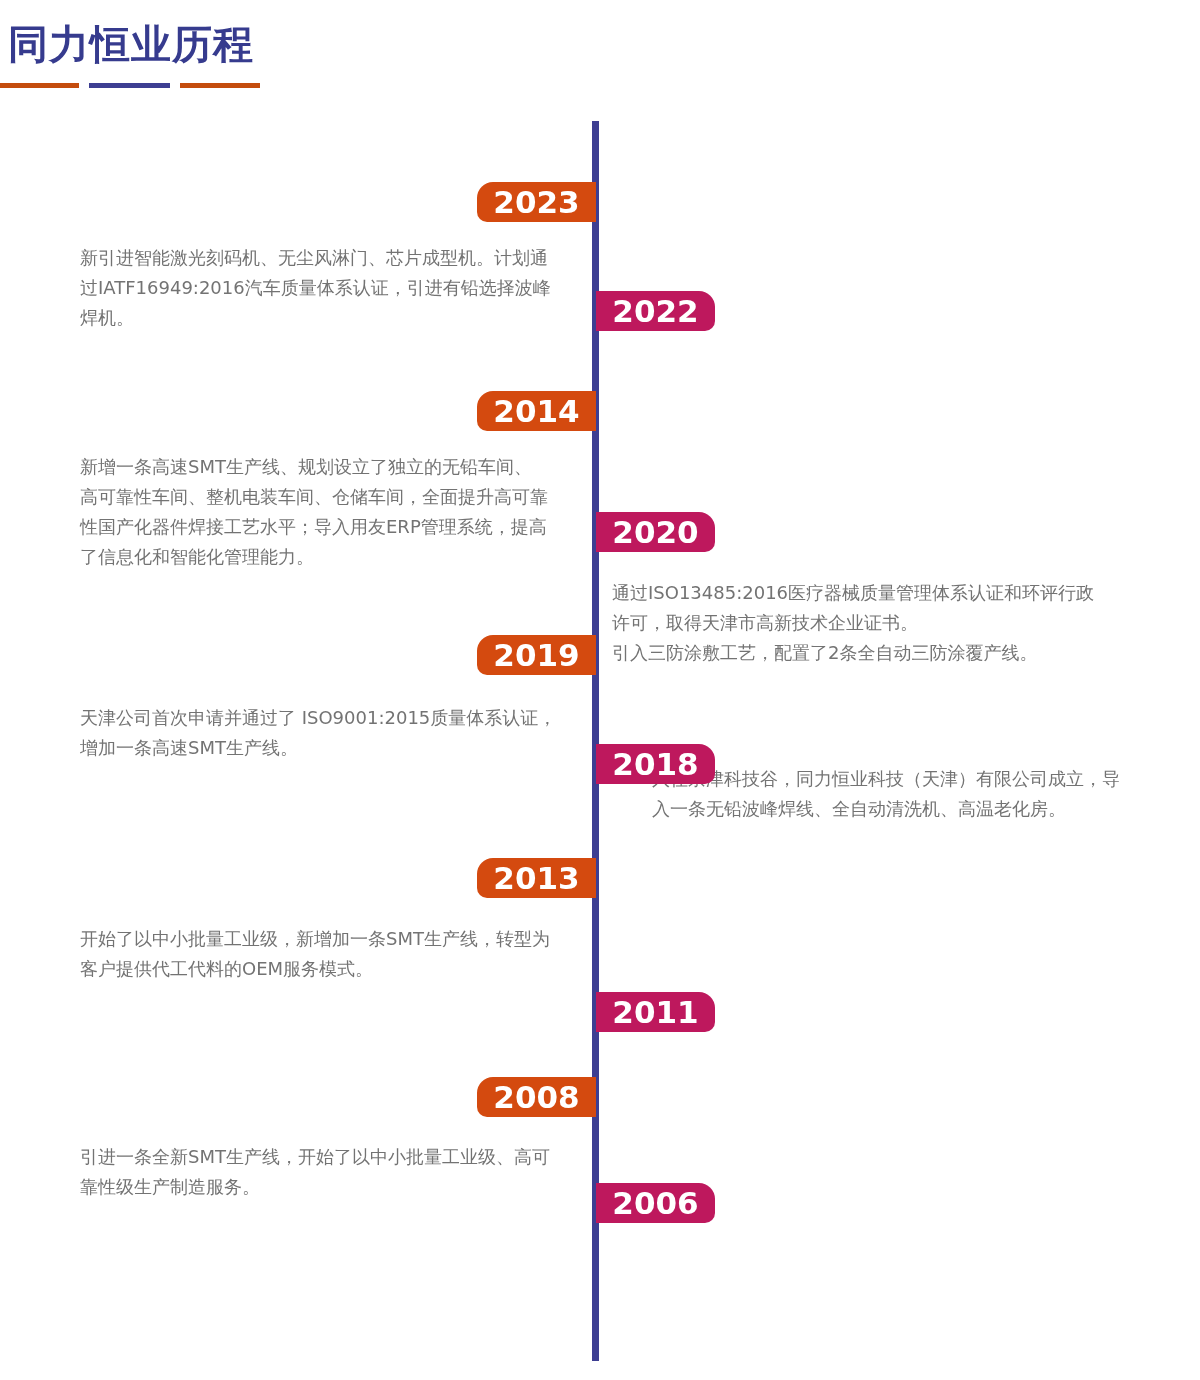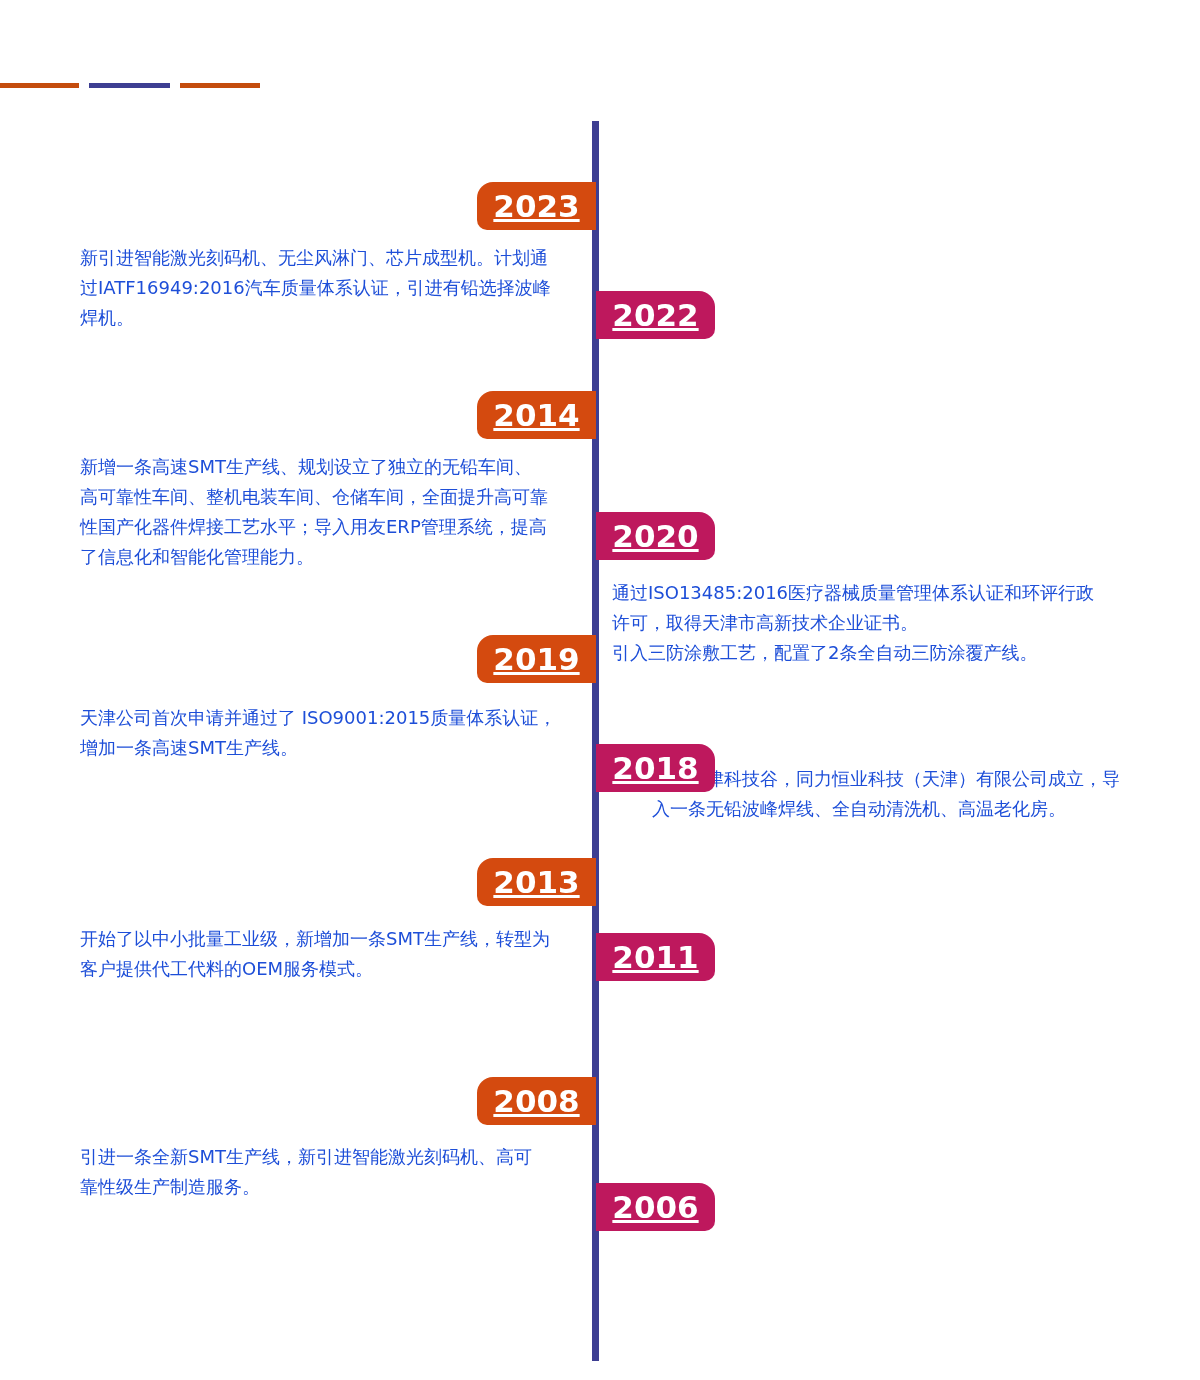--- a/index.html
+++ b/index.html
@@ -21,55 +21,55 @@
   .title-bar.bar-3 { left:180px; width:80px; background:#C44C0D; }
 
   
   .timeline-axis {
     position:absolute; left:592px; top:121px;
     width:7px; height:1240px; background:#3D3E92;
   }
 
   
   .badge {
-    position:absolute; width:119px; height:48px;
+    position:absolute; width:119px; height:40px;
     display:flex; align-items:center; justify-content:center;
     color:#ffffff; font-size:31px; font-weight:bold; line-height:1;
     z-index:2;
-    text-decoration:underline;
   }
   .badge.left  { left:477px; background:#D44A0F; border-radius:16px 0 0 10px; }
   .badge.right { left:596px; background:#be185d; border-radius:0 16px 10px 0; }
 
   
   .desc {
     position:absolute; margin:0;
-    font-size:18px; line-height:30px; color:#1d4ed8;
+    font-size:18px; line-height:30px; color:#737373;
     white-space:pre-line;
   }
   .desc.left  { left:80px;  width:525px; }
   .desc.right { left:612px; width:525px; }
 
   
   .b-0 { top:182px; }  .d-0 { top:243px; }
   .b-1 { top:291px; }  .d-1 { top:355px; }
   .b-2 { top:391px; }  .d-2 { top:452px; }
   .b-3 { top:512px; }  .d-3 { top:578px; }
   .b-4 { top:635px; }  .d-4 { top:703px; }
   .b-5 { top:744px; }  .d-5 { top:764px;margin-left:40px; }
   .b-6 { top:858px; }  .d-6 { top:924px; }
-  .b-7 { top:933px; }  .d-7 { top:1025px; }
+  .b-7 { top:992px; }  .d-7 { top:1025px; }
   .b-8 { top:1077px; } .d-8 { top:1142px; }
   .b-9 { top:1183px; } .d-9 { top:1240px; }
 </style>
 </head>
 <body>
 
 <div class="page">
 
+  <h1 class="page-title">同力恒业历程</h1>
   <span class="title-bar bar-1"></span>
   <span class="title-bar bar-2"></span>
   <span class="title-bar bar-3"></span>
 
   <div class="timeline-axis"></div>
 
   <div class="badge left b-0">2023</div>
   <p class="desc left d-0">新引进智能激光刻码机、无尘风淋门、芯片成型机。计划通
 过IATF16949:2016汽车质量体系认证，引进有铅选择波峰
 焊机。</p>
@@ -95,18 +95,18 @@
   <p class="desc right d-5">入住京津科技谷，同力恒业科技（天津）有限公司成立，导
 入一条无铅波峰焊线、全自动清洗机、高温老化房。</p>
 
   <div class="badge left b-6">2013</div>
   <p class="desc left d-6">开始了以中小批量工业级，新增加一条SMT生产线，转型为
 客户提供代工代料的OEM服务模式。</p>
 
   <div class="badge right b-7">2011</div>
 
   <div class="badge left b-8">2008</div>
-  <p class="desc left d-8">引进一条全新SMT生产线，新引进智能激光刻码机、高可
+  <p class="desc left d-8">引进一条全新SMT生产线，开始了以中小批量工业级、高可
 靠性级生产制造服务。</p>
 
   <div class="badge right b-9">2006</div>
 
 </div>
 
 </body></html>

